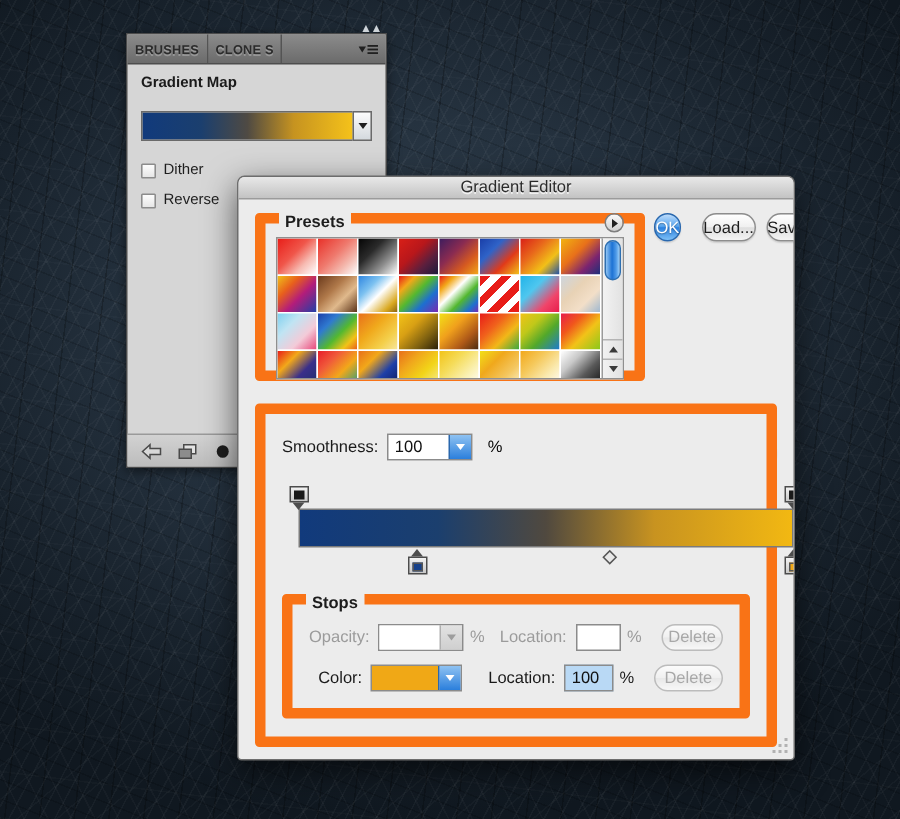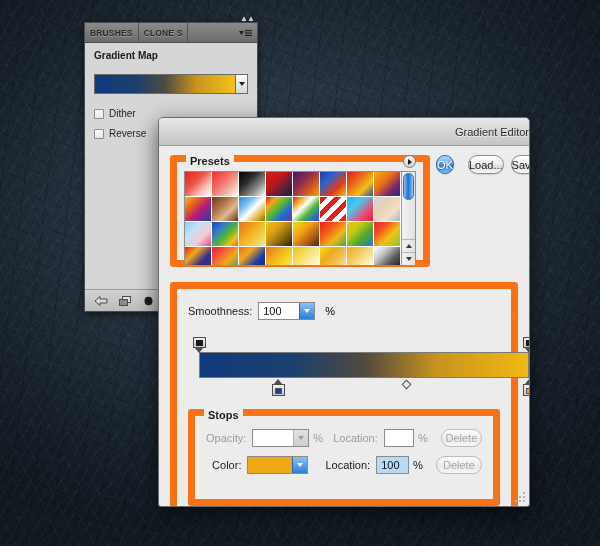--- a/index.html
+++ b/index.html
@@ -138,24 +138,24 @@
     left: 158px; top: 117px;
     width: 372px; height: 390px;
     background: #ececec;
     border: 1px solid #6d6d6d;
     border-radius: 5px 5px 3px 3px;
     box-shadow: 0 7px 22px rgba(0,0,0,.62);
     z-index: 20;
     overflow: hidden;
   }
   .ge-titlebar {
-    height: 28px;
+    height: 15px;
     background: linear-gradient(#e8e8e8, #c3c3c3);
     border-bottom: 1px solid #9b9b9b;
-    display: flex; align-items: center; justify-content: flex-end;
+    display: flex; align-items: center; justify-content: center;
     font-size: 11px;
     color: #2a2a2a;
     text-shadow: 0 1px 0 rgba(255,255,255,.7);
     cursor: default;
   }
   .ge-body { position: relative; padding: 9px 11px; }
 
   
   .groupbox {
     position: relative;
@@ -365,21 +365,21 @@
   .col-stop .chip { position: absolute; left: 3px; top: 9px; width: 7px; height: 6px; border: 1px solid #555; }
   .mid-diamond {
     top: 46px;
     width: 7px; height: 7px;
     background: #e8e8e8;
     border: 1px solid #555;
     transform: rotate(45deg);
   }
 
   
-  #stops-group { margin-top: 8px; padding: 13px 11px 25px 11px; }
+  #stops-group { margin-top: 8px; padding: 13px 11px 11px 11px; }
   .stops-row { display: flex; align-items: center; margin-bottom: 9px; }
   .stops-row:last-child { margin-bottom: 0; }
   .lbl-right { width: 56px; text-align: right; margin-right: 6px; }
   .lbl-loc { width: 58px; text-align: right; margin-right: 6px; }
   .pct { margin-left: 4px; font-size: 11px; }
   .loc-input { width: 46px; }
   .loc-input.selected { background: #b9d9f5; }
   .del-btn {
     margin-left: 13px;
     width: 72px; height: 18px;

